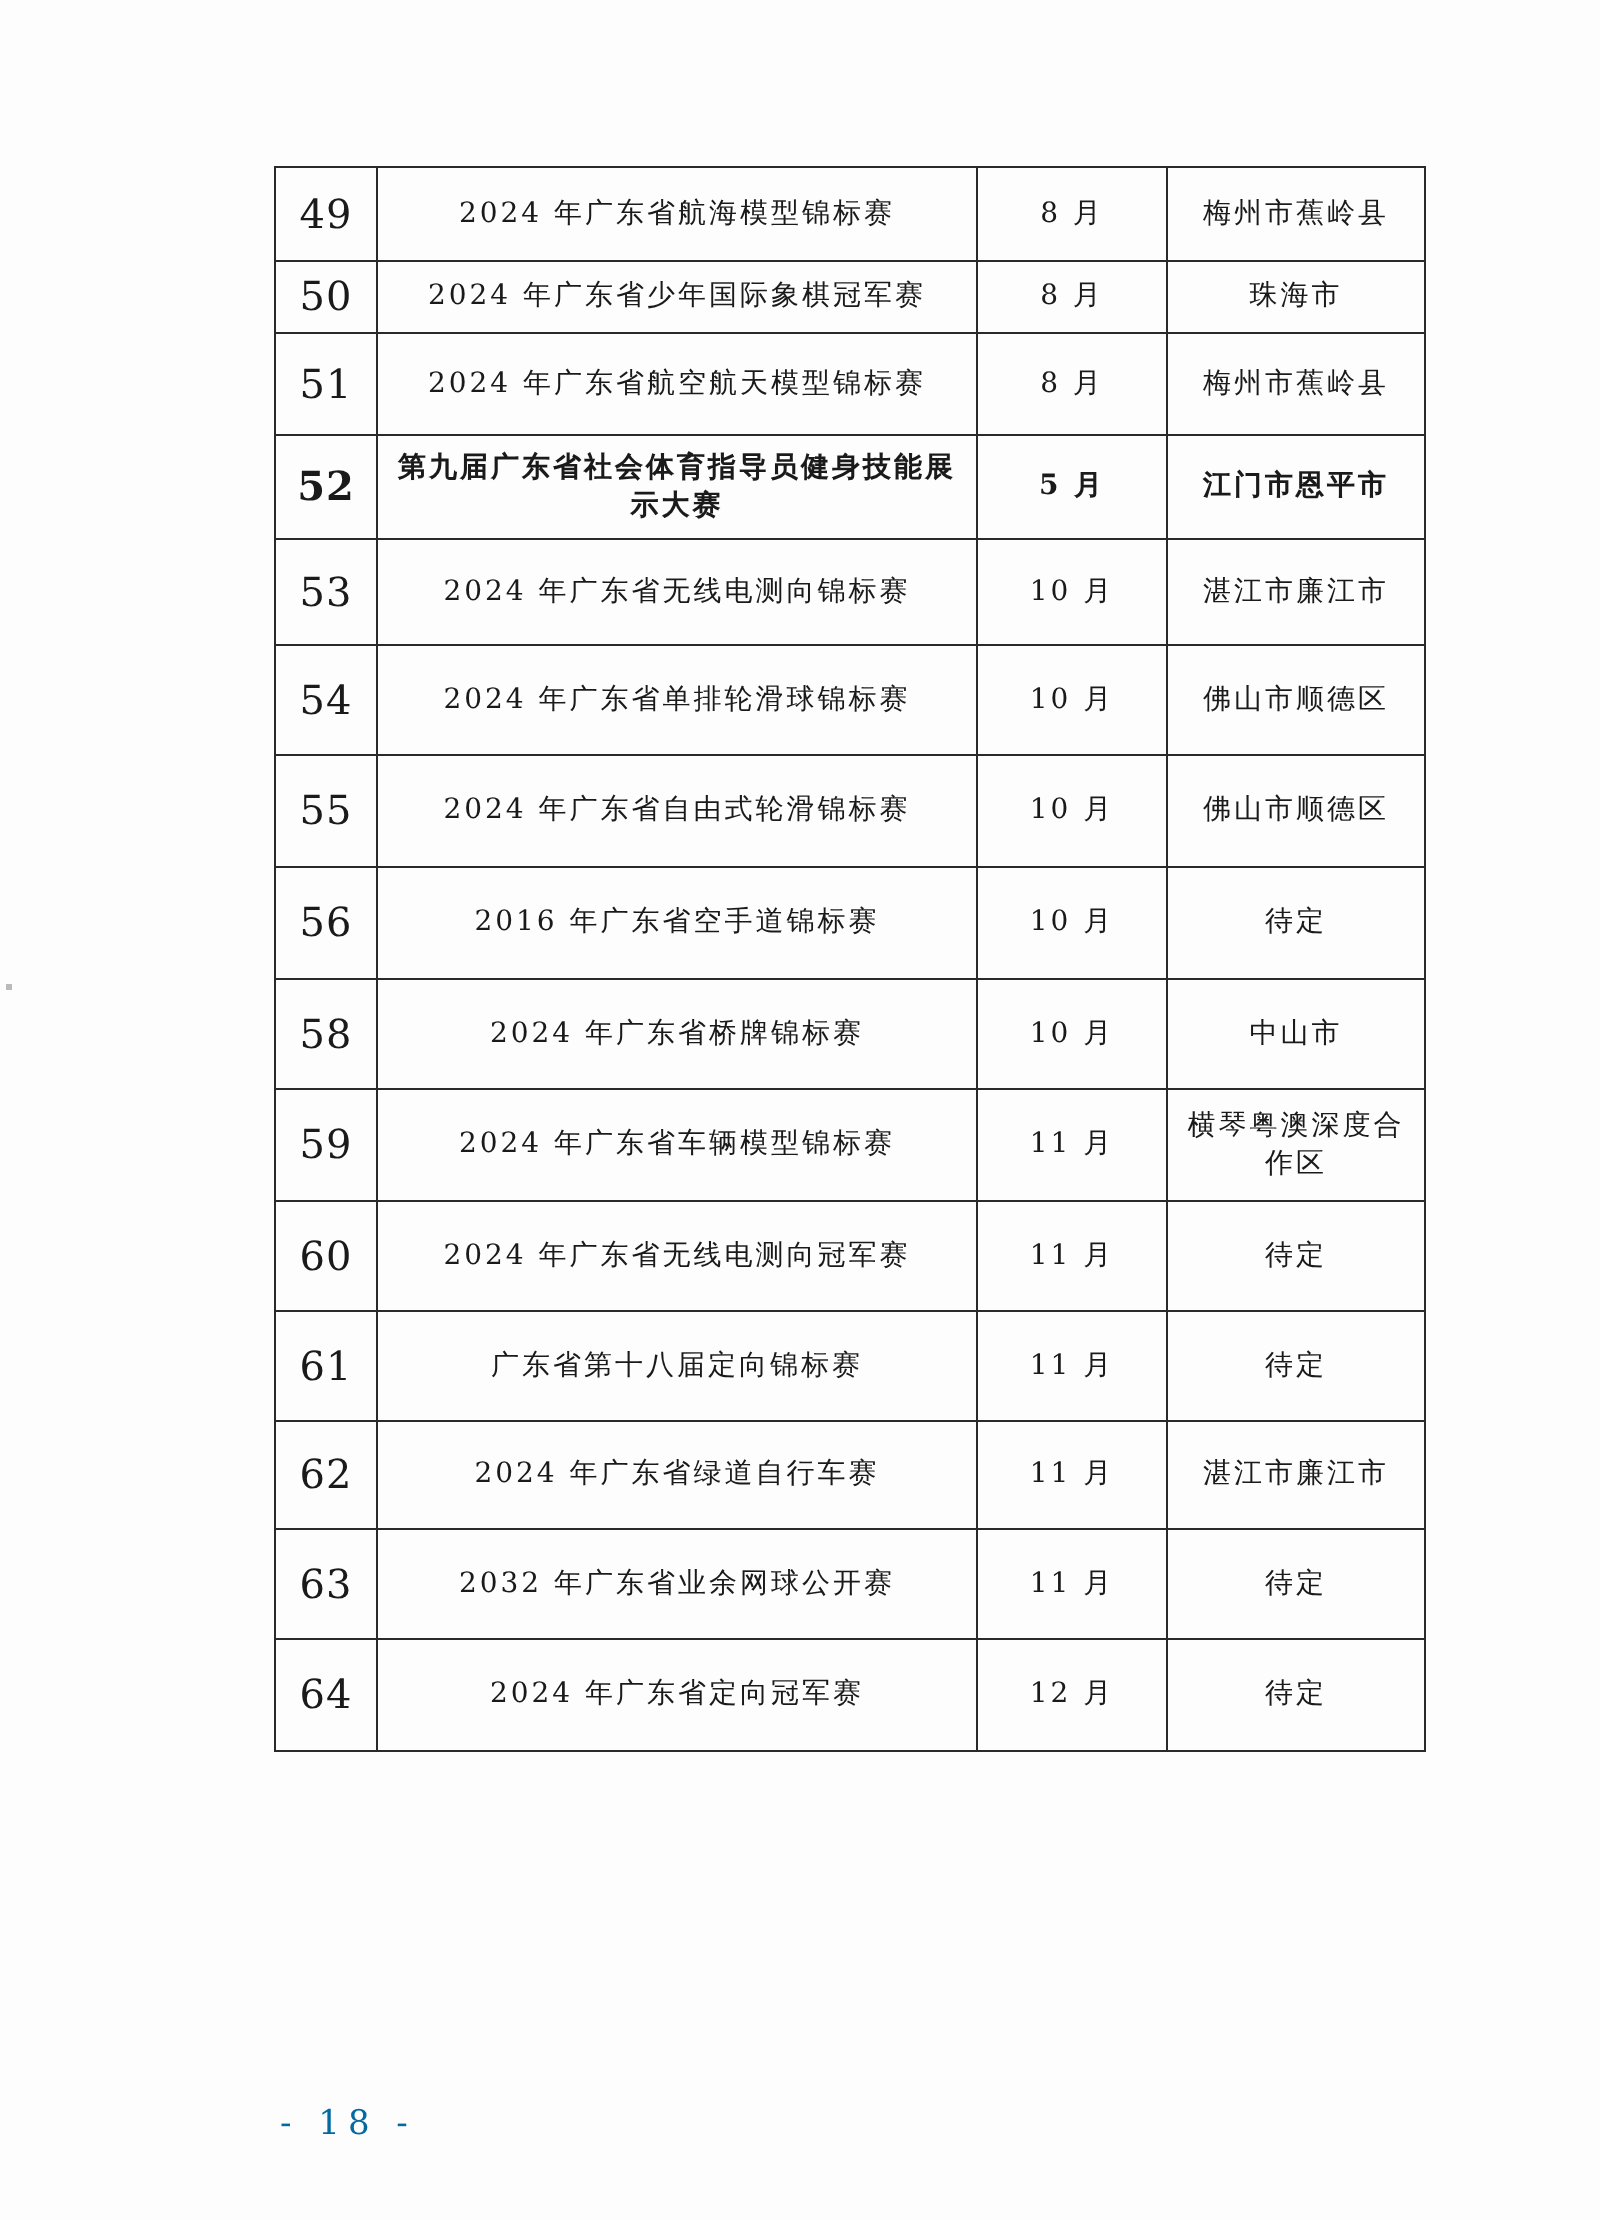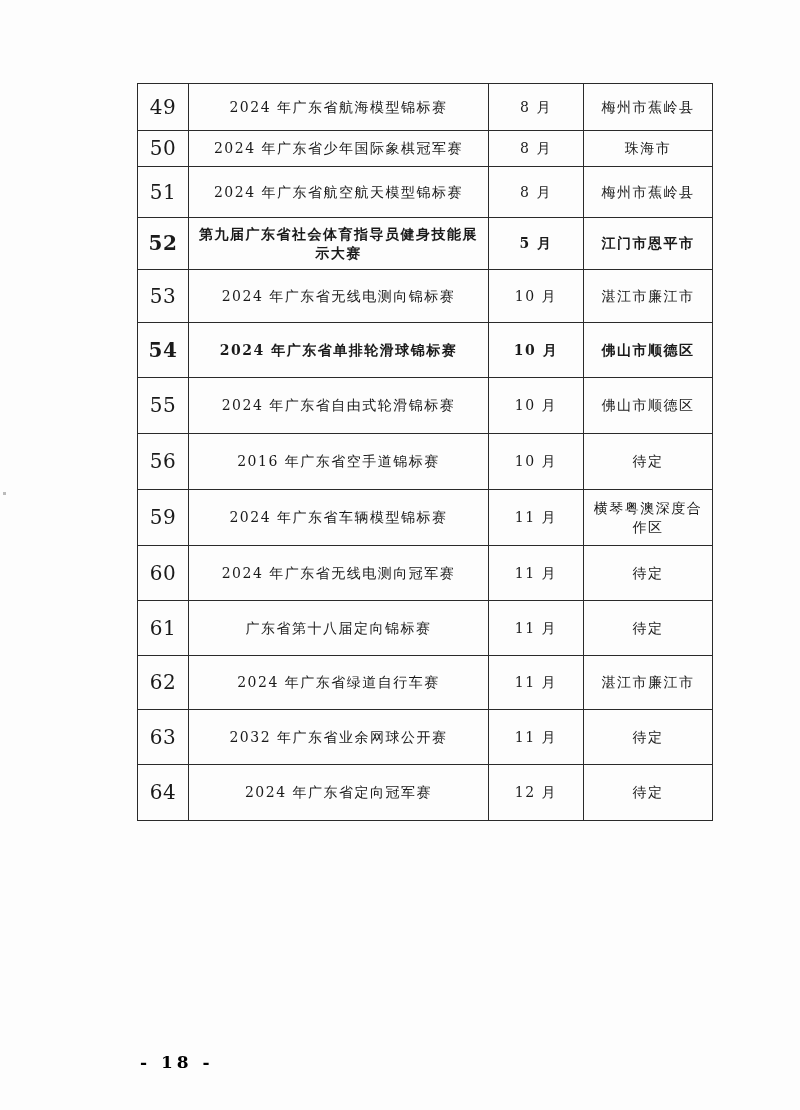--- a/index.html
+++ b/index.html
@@ -45,22 +45,21 @@
     table.schedule col.c-num { width: 51px; }
     table.schedule col.c-name { width: 300px; }
     table.schedule col.c-month { width: 95px; }
     table.schedule col.c-loc { width: 129px; }
     .page-number {
       position: absolute;
       left: 140px;
       top: 1052px;
       font-size: 17px;
       letter-spacing: 4px;
-      color: #000000;
-      font-weight: bold;
+      color: #0369a1;
     }
     .margin-mark {
       position: absolute;
       left: 3px;
       top: 492px;
       width: 3px;
       height: 3px;
       background: #bbb;
     }
   </style>
@@ -101,37 +100,43 @@
           <td class="name">第九届广东省社会体育指导员健身技能展示大赛</td>
           <td class="month">5 月</td>
           <td class="loc">江门市恩平市</td>
         </tr>
         <tr style="height: 53px;">
           <td class="num">53</td>
           <td class="name">2024 年广东省无线电测向锦标赛</td>
           <td class="month">10 月</td>
           <td class="loc">湛江市廉江市</td>
         </tr>
-        <tr style="height: 55px; font-weight: bold;">
+        <tr style="height: 55px;">
           <td class="num">54</td>
           <td class="name">2024 年广东省单排轮滑球锦标赛</td>
           <td class="month">10 月</td>
           <td class="loc">佛山市顺德区</td>
         </tr>
         <tr style="height: 56px;">
           <td class="num">55</td>
           <td class="name">2024 年广东省自由式轮滑锦标赛</td>
           <td class="month">10 月</td>
           <td class="loc">佛山市顺德区</td>
         </tr>
         <tr style="height: 56px;">
           <td class="num">56</td>
           <td class="name">2016 年广东省空手道锦标赛</td>
           <td class="month">10 月</td>
           <td class="loc">待定</td>
+        </tr>
+        <tr style="height: 55px;">
+          <td class="num">58</td>
+          <td class="name">2024 年广东省桥牌锦标赛</td>
+          <td class="month">10 月</td>
+          <td class="loc">中山市</td>
         </tr>
         <tr style="height: 56px;">
           <td class="num">59</td>
           <td class="name">2024 年广东省车辆模型锦标赛</td>
           <td class="month">11 月</td>
           <td class="loc">横琴粤澳深度合作区</td>
         </tr>
         <tr style="height: 55px;">
           <td class="num">60</td>
           <td class="name">2024 年广东省无线电测向冠军赛</td>

